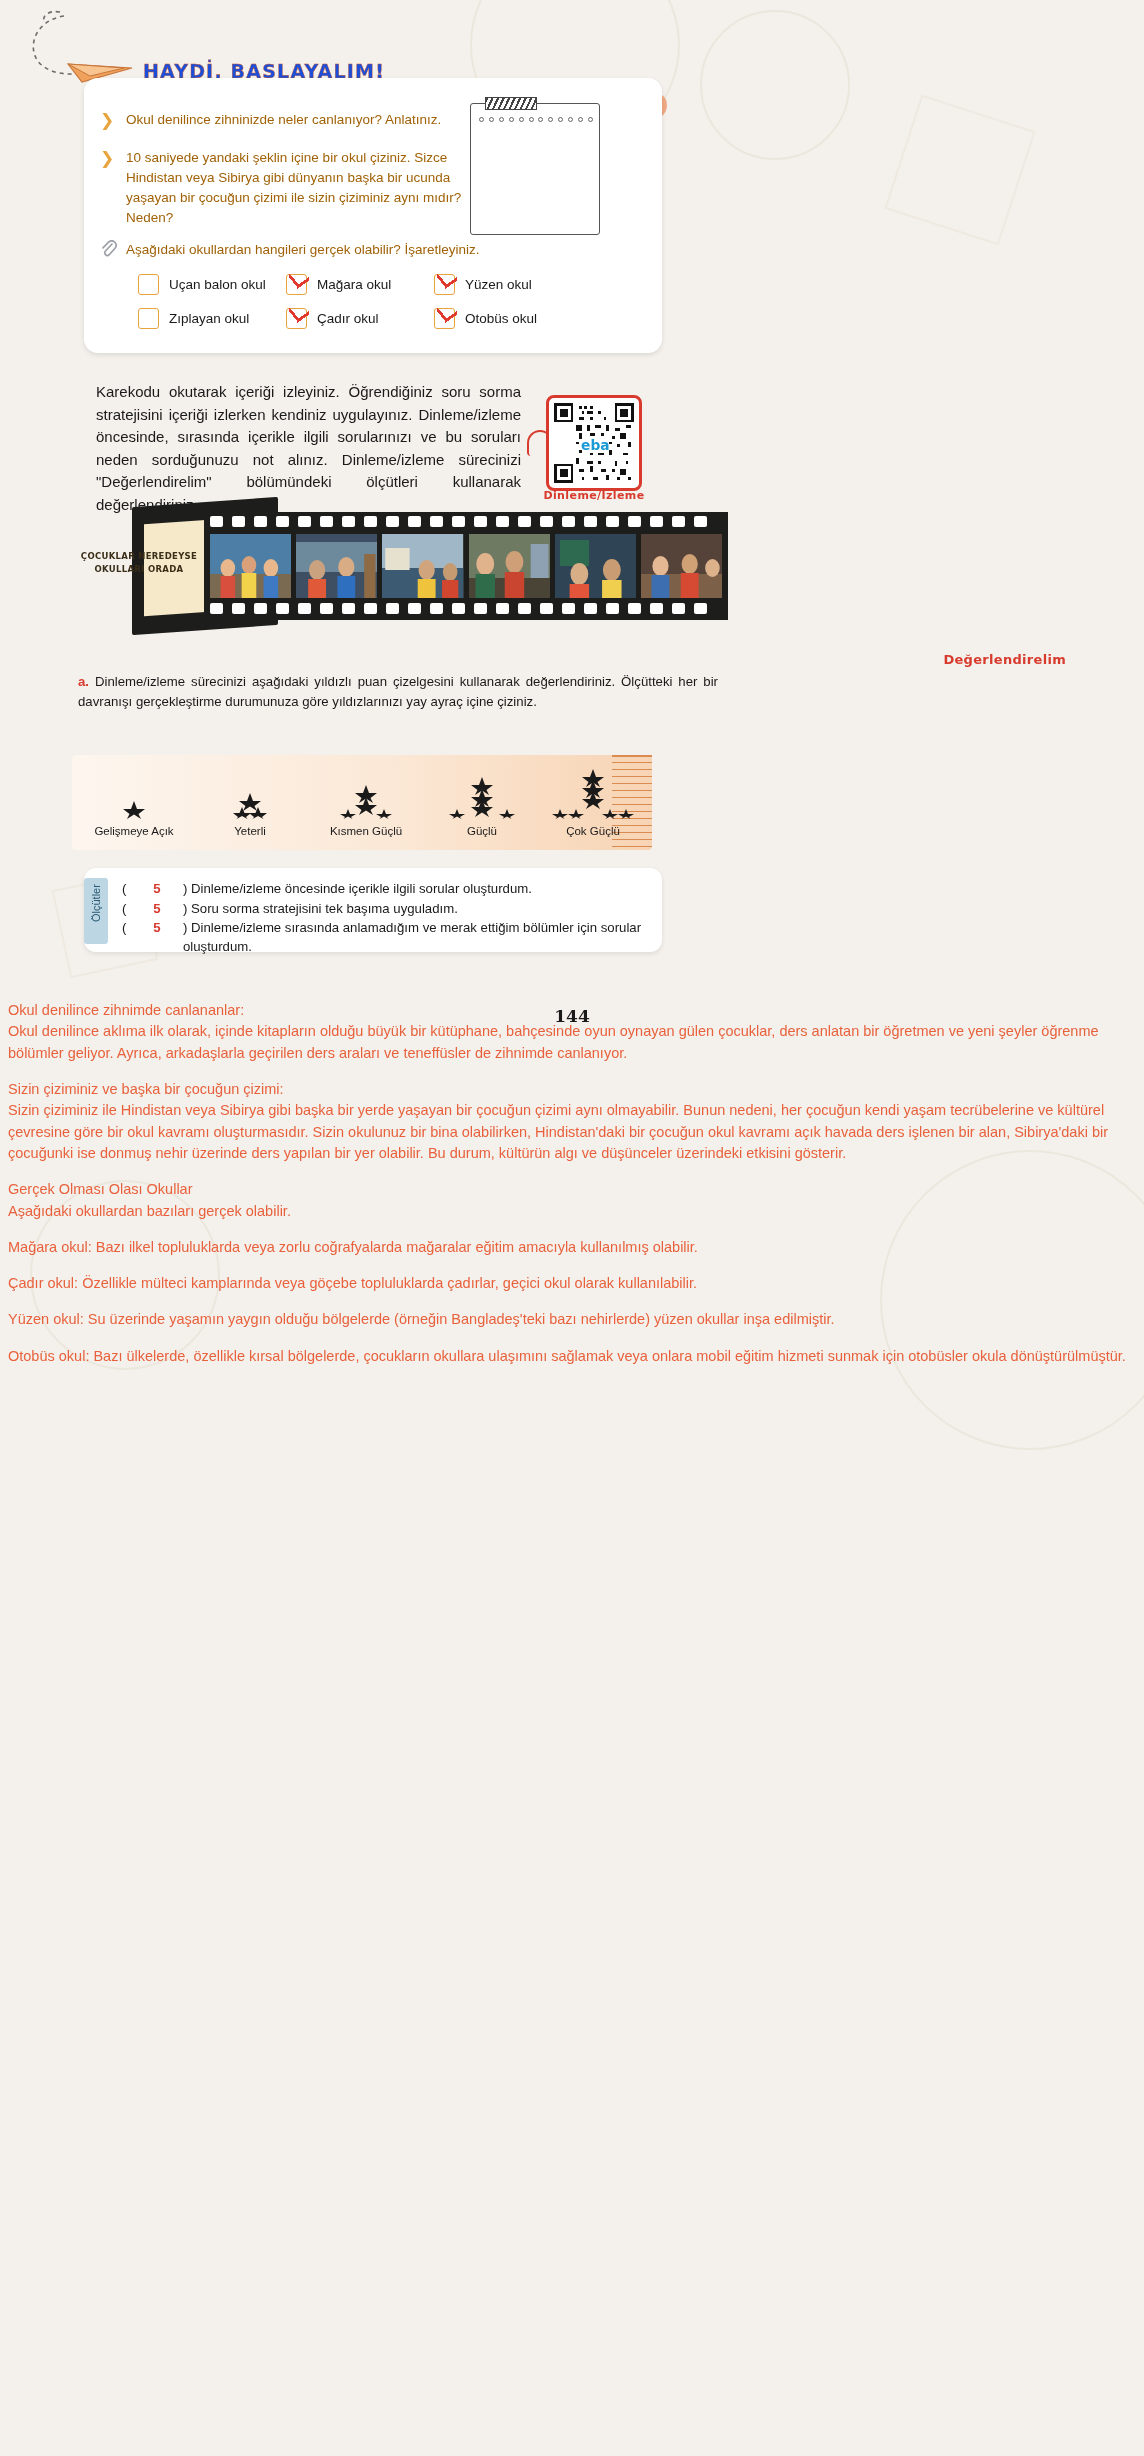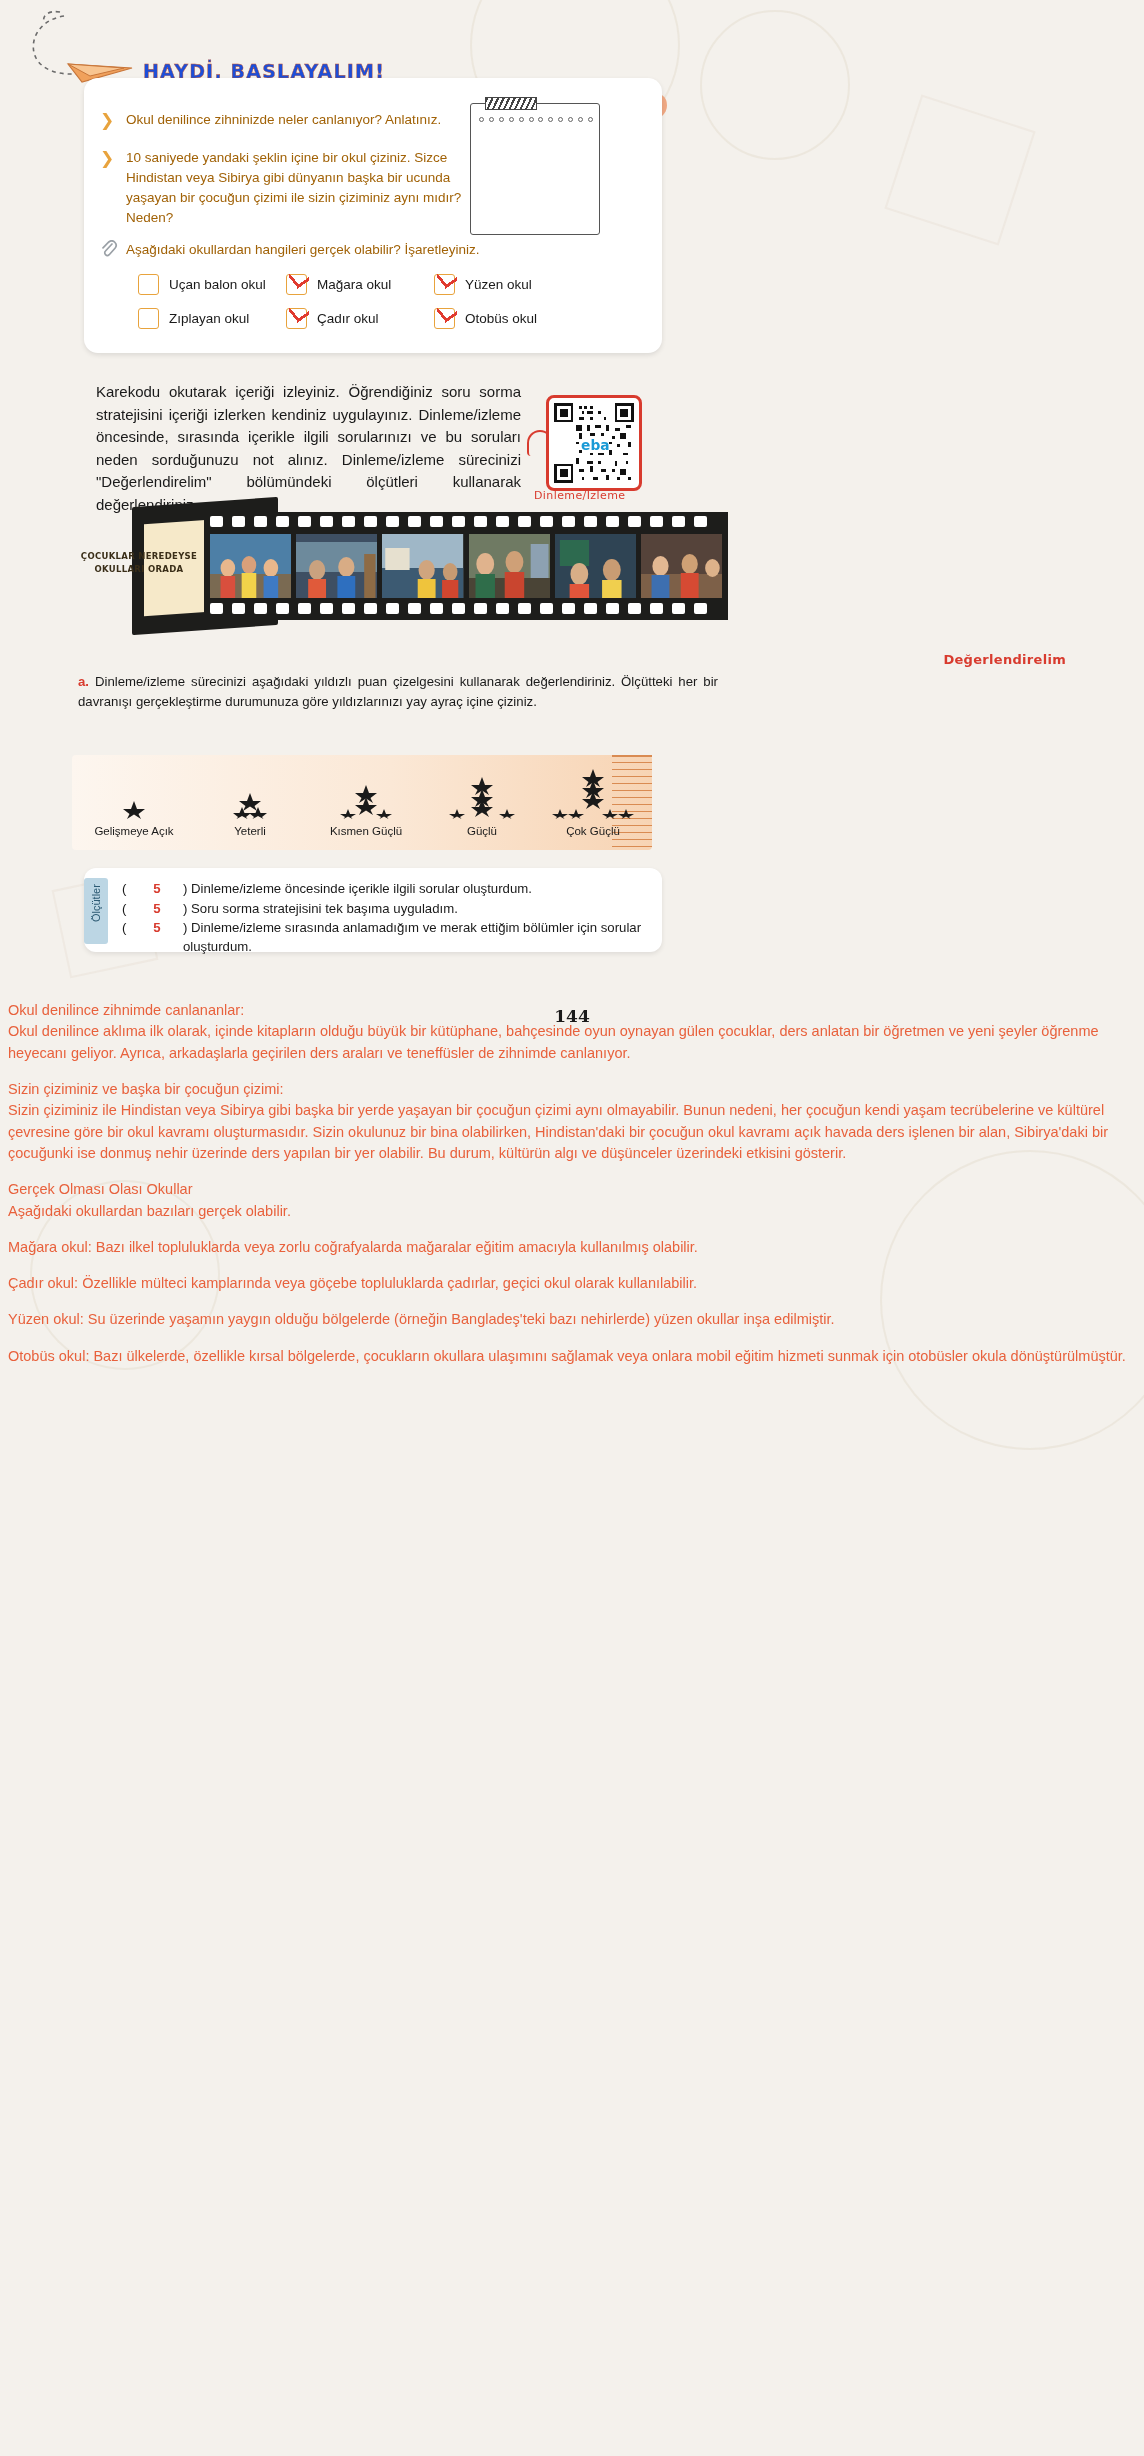--- a/index.html
+++ b/index.html
@@ -89,22 +89,22 @@
   .qr-text {
     position: absolute; left: 96px; top: 381px; width: 425px;
     font-size: 15px; line-height: 1.5; text-align: justify;
   }
   .qr-box {
     position: absolute; left: 546px; top: 395px; width: 96px; height: 96px;
     border: 3px solid #d83b2e; border-radius: 8px; background: #fff; padding: 5px;
   }
   .qr-grid { width: 100%; height: 100%; }
   .qr-label {
-    position: absolute; left: 534px; top: 489px; width: 120px; text-align: left;
-    font-size: 11px; font-weight: normal; color: #d83b2e; letter-spacing: .4px;
+    position: absolute; left: 534px; top: 489px; width: 120px; text-align: center;
+    font-size: 11px; font-weight: bold; color: #d83b2e; letter-spacing: .4px;
     font-family: "DejaVu Sans", sans-serif;
   }
   .headphone {
     position: absolute; left: 527px; top: 430px; width: 26px; height: 26px;
     border: 2px solid #d83b2e; border-radius: 50% 50% 4px 4px; border-bottom: none;
   }
 
   
   .film-wrap { position: absolute; left: 66px; top: 500px; width: 600px; height: 140px; }
   .film-strip {
@@ -568,21 +568,21 @@
     <span class="paren-val">5</span>
     <span class="olcut-text">) Dinleme/izleme sırasında anlamadığım ve merak ettiğim bölümler için sorular oluşturdum.</span>
   </div>
 </div>
 
 <div class="page-num">144</div>
 
 <div class="answers">
   <div class="blk">
     <span class="ln">Okul denilince zihnimde canlananlar:</span>
-    <span class="ln">Okul denilince aklıma ilk olarak, içinde kitapların olduğu büyük bir kütüphane, bahçesinde oyun oynayan gülen çocuklar, ders anlatan bir öğretmen ve yeni şeyler öğrenme heyecanı geliyor. Ayrıca, arkadaşlarla geçirilen ders araları ve teneffüsler de zihnimde canlanıyor.</span>
+    <span class="ln">Okul denilince aklıma ilk olarak, içinde kitapların olduğu büyük bir kütüphane, bahçesinde oyun oynayan gülen çocuklar, ders anlatan bir öğretmen ve yeni şeyler öğrenme bölümler geliyor. Ayrıca, arkadaşlarla geçirilen ders araları ve teneffüsler de zihnimde canlanıyor.</span>
   </div>
   <div class="blk">
     <span class="ln">Sizin çiziminiz ve başka bir çocuğun çizimi:</span>
     <span class="ln">Sizin çiziminiz ile Hindistan veya Sibirya gibi başka bir yerde yaşayan bir çocuğun çizimi aynı olmayabilir. Bunun nedeni, her çocuğun kendi yaşam tecrübelerine ve kültürel çevresine göre bir okul kavramı oluşturmasıdır. Sizin okulunuz bir bina olabilirken, Hindistan'daki bir çocuğun okul kavramı açık havada ders işlenen bir alan, Sibirya'daki bir çocuğunki ise donmuş nehir üzerinde ders yapılan bir yer olabilir. Bu durum, kültürün algı ve düşünceler üzerindeki etkisini gösterir.</span>
   </div>
   <div class="blk">
     <span class="ln">Gerçek Olması Olası Okullar</span>
     <span class="ln">Aşağıdaki okullardan bazıları gerçek olabilir.</span>
   </div>
   <p>Mağara okul: Bazı ilkel topluluklarda veya zorlu coğrafyalarda mağaralar eğitim amacıyla kullanılmış olabilir.</p>

